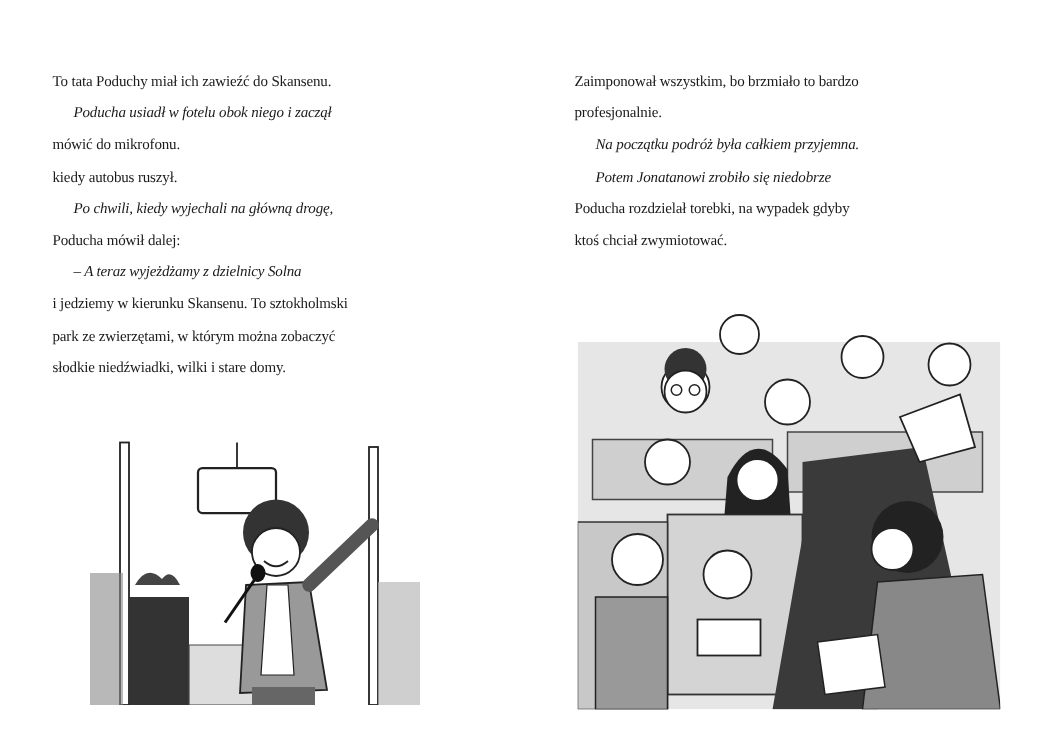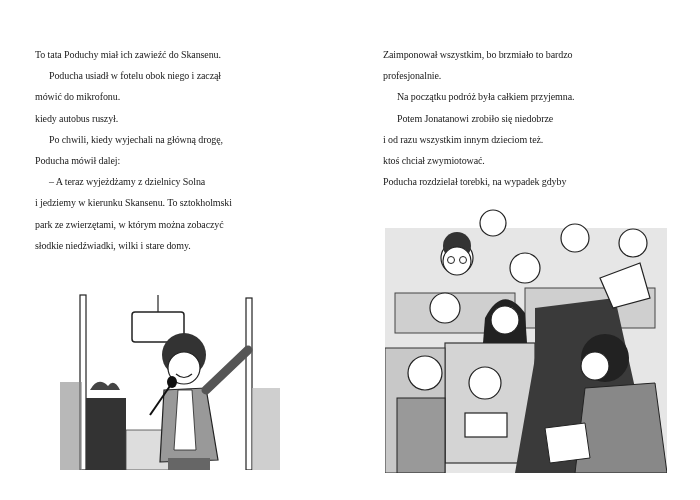--- a/index.html
+++ b/index.html
@@ -7,21 +7,21 @@
       width: 700px; height: 500px; background: #ffffff; position: relative; overflow: hidden;
       font-family: "Liberation Serif", "DejaVu Serif", serif; color: #1a1a1a;
     }
     .page { position: absolute; top: 0; height: 500px; }
     .page-left { left: 0; width: 350px; }
     .page-right { left: 350px; width: 350px; }
     .text-block { position: absolute; font-size: 10px; line-height: 21.2px; letter-spacing: -0.1px; }
     .page-left .text-block { left: 35px; top: 44px; width: 290px; }
     .page-right .text-block { left: 33px; top: 44px; width: 300px; }
     .line { white-space: nowrap; display: block; }
-    .indent { padding-left: 14px; }
+    .indent { padding-left: 14px; font-style: italic; }
     .illus { position: absolute; overflow: hidden; }
     .illus-left { left: 60px; top: 290px; width: 220px; height: 180px; }
     .illus-right { left: 385px; top: 208px; width: 282px; height: 265px; }
     svg { display: block; }
   </style>
 </head>
 <body>
 
 <div class="page page-left">
   <div class="text-block">
@@ -72,23 +72,22 @@
     </svg>
   </div>
 </div>
 
 <div class="page page-right">
   <div class="text-block">
     <span class="line">Zaimponował wszystkim, bo brzmiało to bardzo</span>
     <span class="line">profesjonalnie.</span>
     <span class="line indent">Na początku podróż była całkiem przyjemna.</span>
     <span class="line indent">Potem Jonatanowi zrobiło się niedobrze</span>
-    <span class="line">i od razu wszystkim innym dzieciom też.</span>
+    <span class="line">Poducha rozdzielał torebki, na wypadek gdyby</span>
     <span class="line">ktoś chciał zwymiotować.</span>
-    <span class="line">Poducha rozdzielał torebki, na wypadek gdyby</span>
   </div>
 </div>
 
 <div class="illus illus-right">
   <svg width="282" height="265" viewBox="0 0 282 265">
 
     <rect x="0" y="20" width="282" height="245" fill="#e6e6e6"></rect>
     <rect x="10" y="85" width="120" height="40" fill="#cfcfcf" stroke="#444" stroke-width="1"></rect>
     <rect x="140" y="80" width="130" height="40" fill="#cfcfcf" stroke="#444" stroke-width="1"></rect>
     <rect x="60" y="135" width="90" height="120" fill="#d4d4d4" stroke="#333" stroke-width="1.2"></rect>

